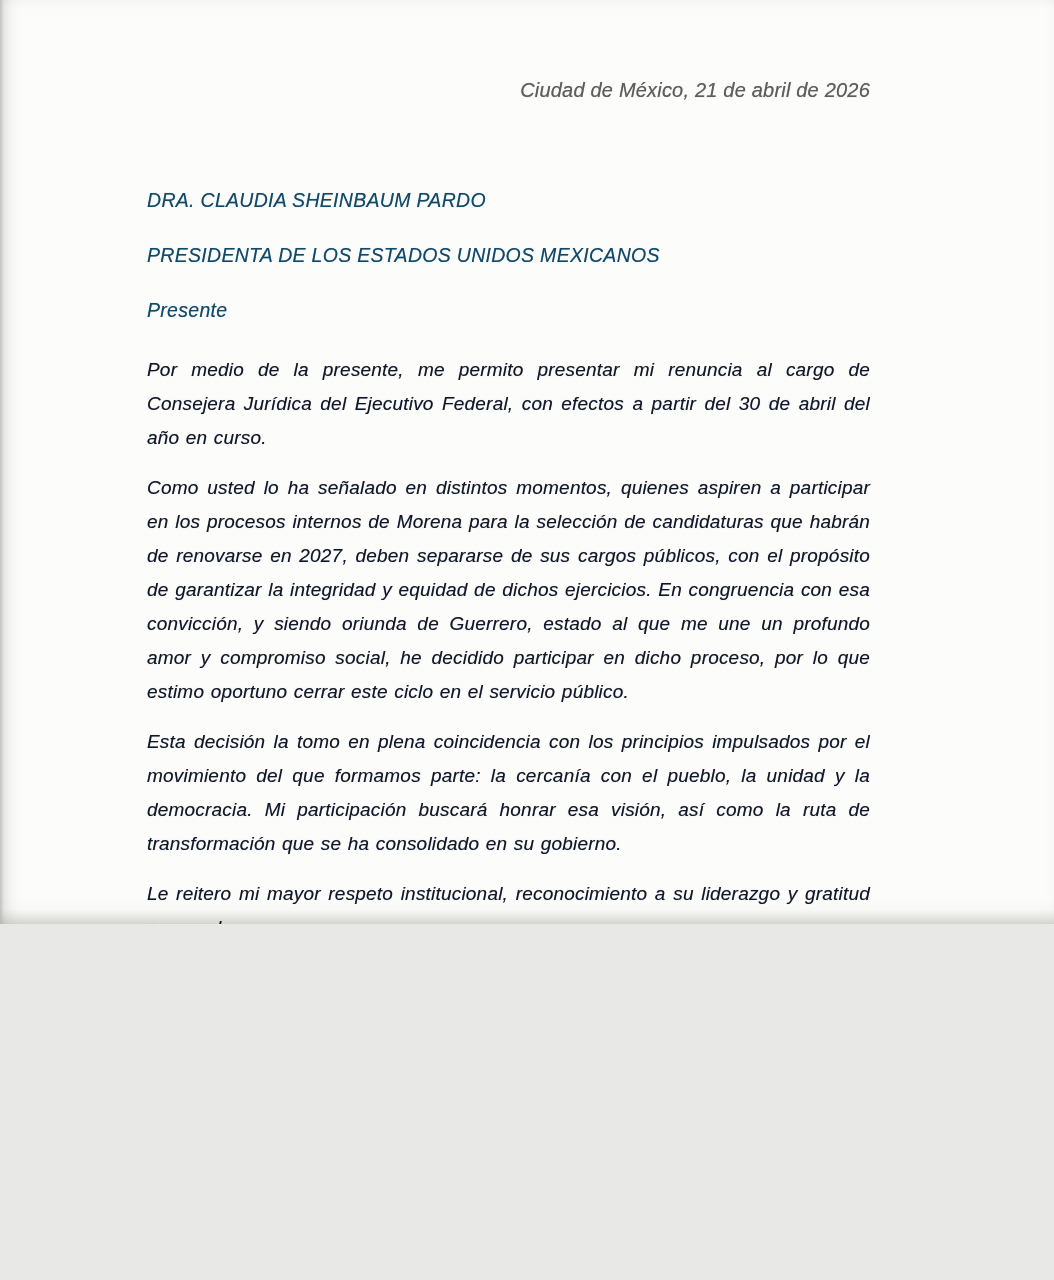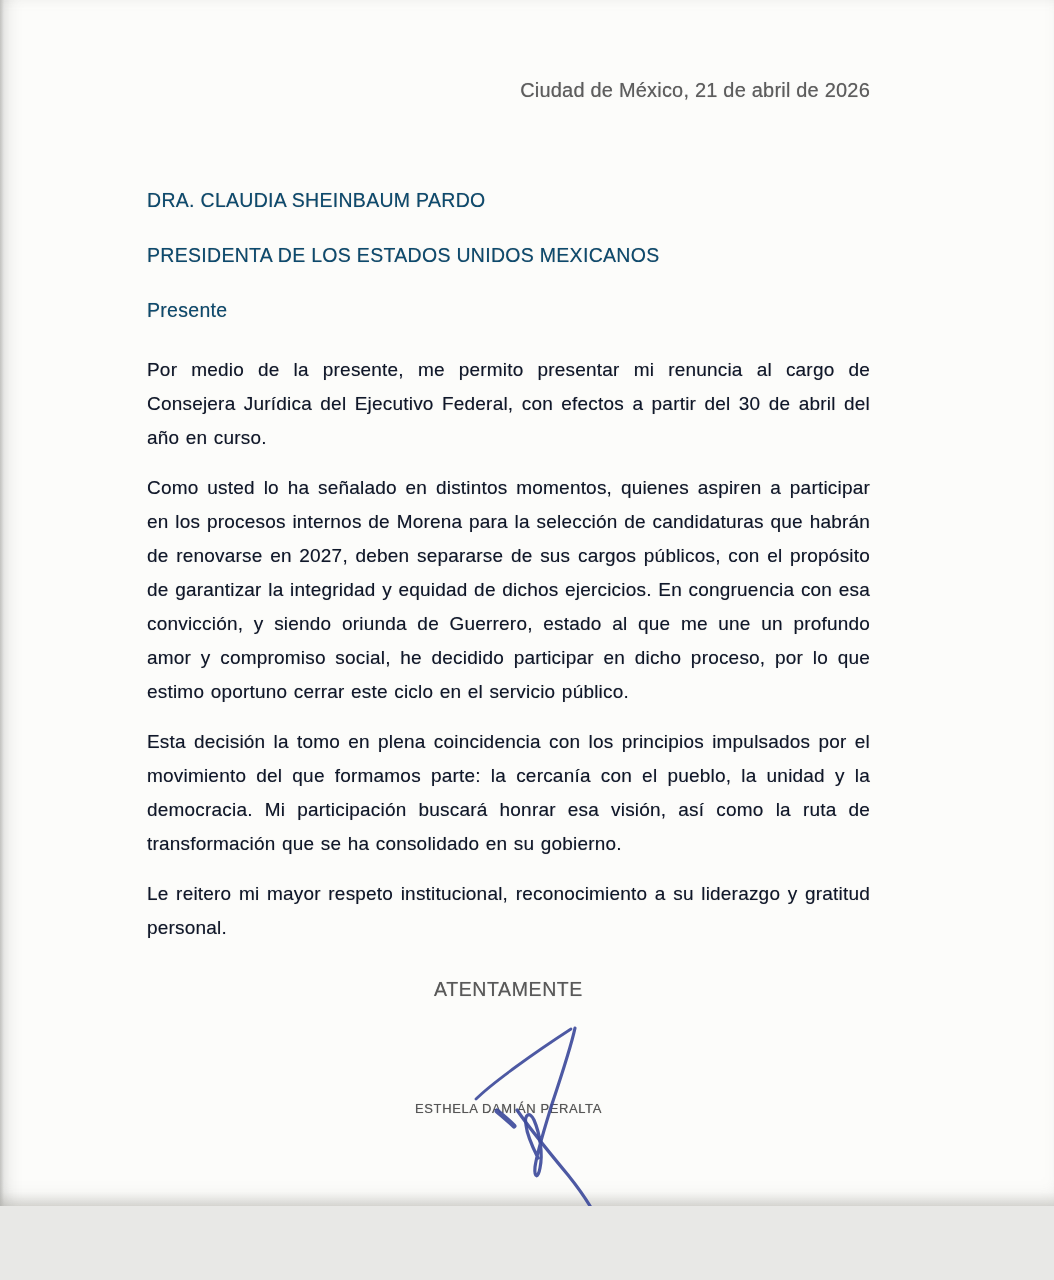--- a/index.html
+++ b/index.html
@@ -4,27 +4,28 @@
 <style>
   html, body {
     margin: 0;
     padding: 0;
     background: #e8e8e6;
     font-family: "Liberation Sans", "DejaVu Sans", sans-serif;
   }
   .page {
     position: relative;
     width: 1054px;
-    height: 1206px;
+    height: 924px;
     margin: 0 auto;
     background: #fcfcfa;
     overflow: hidden;
     box-shadow: inset 16px 0 20px -16px rgba(90,90,90,0.35),
                 inset 0 -16px 22px -14px rgba(120,120,115,0.28),
                 inset 0 10px 16px -14px rgba(150,150,150,0.15);
+    font-style: italic;
   }
   .scan-edge-left {
     position: absolute;
     left: 0; top: 0;
     width: 4px; height: 100%;
     background: linear-gradient(to right, #b9b9b6, rgba(230,230,228,0));
     opacity: 0.7;
   }
   .scan-edge-bottom {
     position: absolute;

